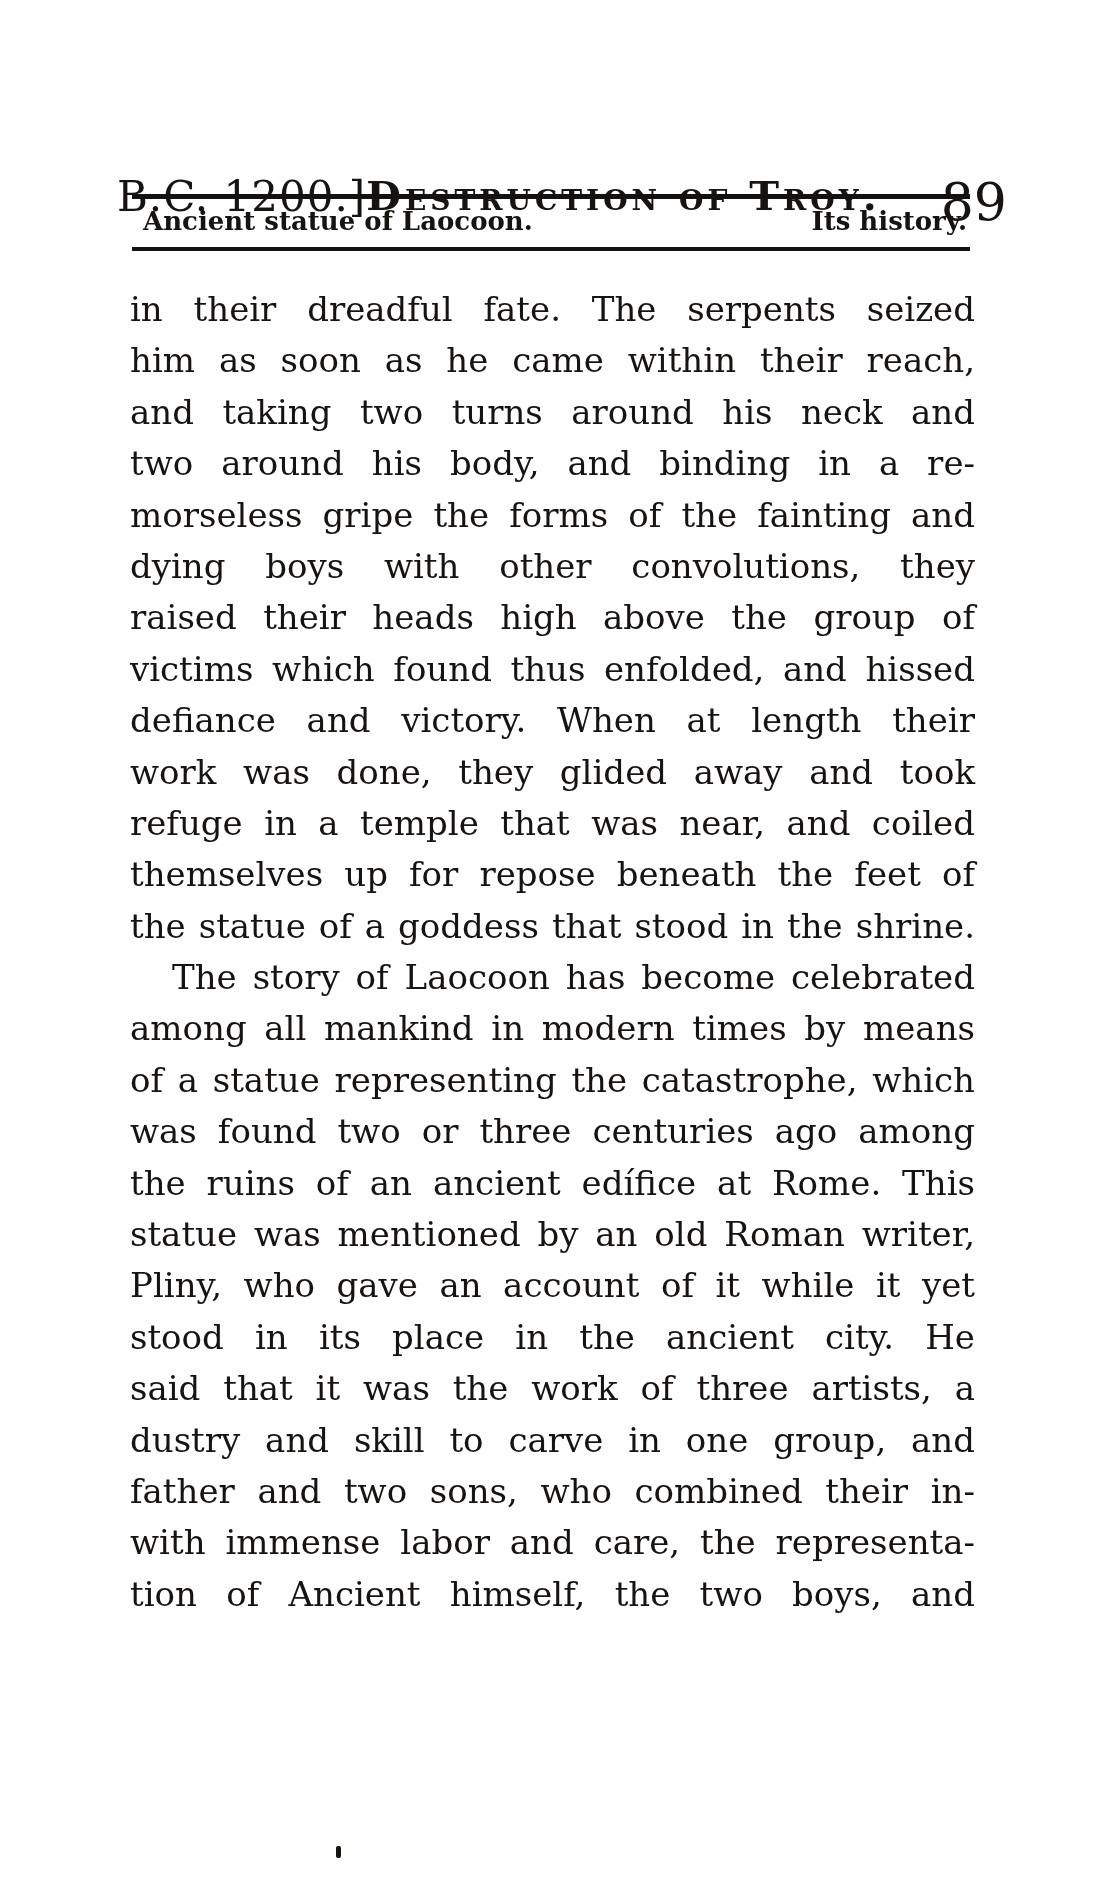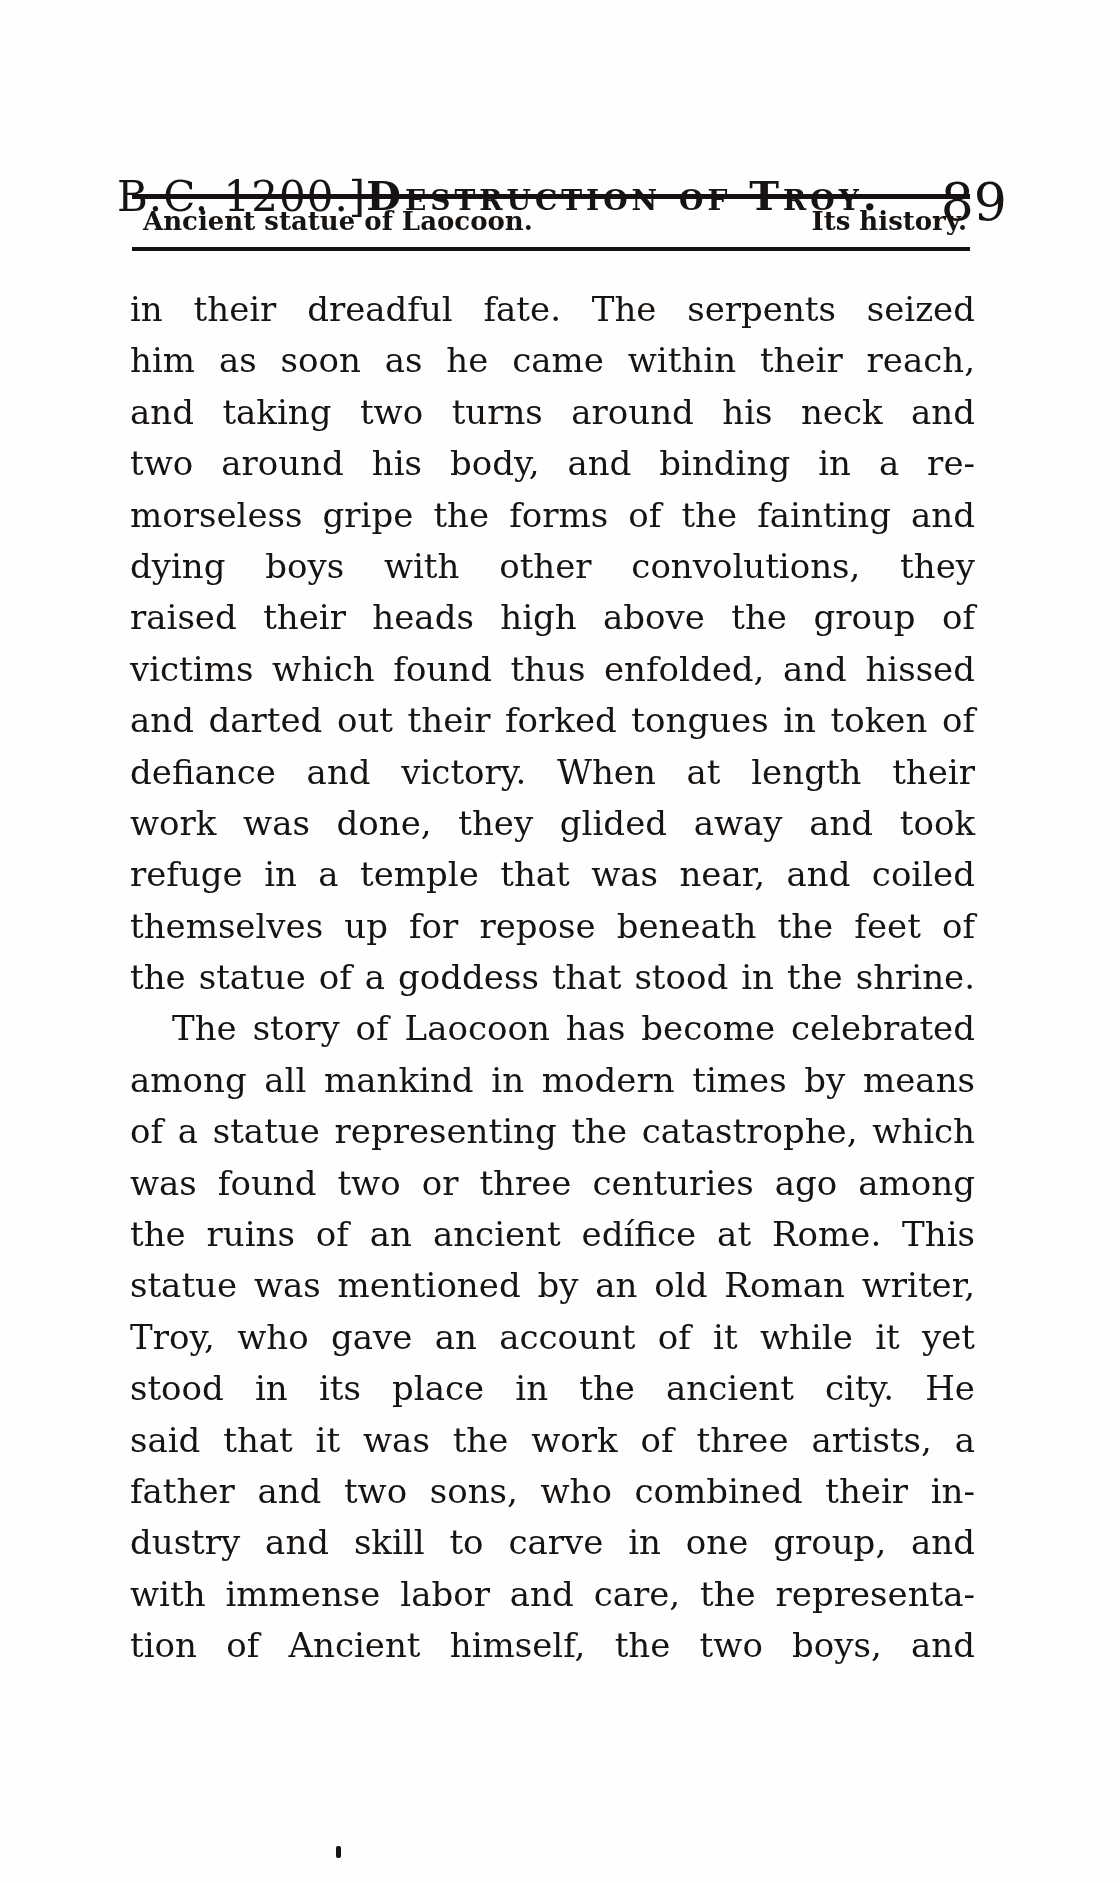--- a/index.html
+++ b/index.html
@@ -102,36 +102,35 @@
 
   <div class="body-text">
       <div class="line">in their dreadful fate. The serpents seized</div>
       <div class="line">him as soon as he came within their reach,</div>
       <div class="line">and taking two turns around his neck and</div>
       <div class="line">two around his body, and binding in a re-</div>
       <div class="line">morseless gripe the forms of the fainting and</div>
       <div class="line">dying boys with other convolutions, they</div>
       <div class="line">raised their heads high above the group of</div>
       <div class="line">victims which found thus enfolded, and hissed</div>
-      <div class="line">and darted out their forked tongues in token of</div>
       <div class="line">defiance and victory. When at length their</div>
       <div class="line">work was done, they glided away and took</div>
       <div class="line">refuge in a temple that was near, and coiled</div>
       <div class="line">themselves up for repose beneath the feet of</div>
       <div class="line">the statue of a goddess that stood in the shrine.</div>
       <div class="line indent">The story of Laocoon has become celebrated</div>
       <div class="line">among all mankind in modern times by means</div>
       <div class="line">of a statue representing the catastrophe, which</div>
       <div class="line">was found two or three centuries ago among</div>
       <div class="line">the ruins of an ancient edífice at Rome. This</div>
       <div class="line">statue was mentioned by an old Roman writer,</div>
-      <div class="line">Troy, who gave an account of it while it yet</div>
+      <div class="line">Pliny, who gave an account of it while it yet</div>
       <div class="line">stood in its place in the ancient city. He</div>
       <div class="line">said that it was the work of three artists, a</div>
+      <div class="line">dustry and skill to carve in one group, and</div>
       <div class="line">father and two sons, who combined their in-</div>
-      <div class="line">dustry and skill to carve in one group, and</div>
       <div class="line">with immense labor and care, the representa-</div>
       <div class="line">tion of Ancient himself, the two boys, and</div>
     </div>
 
   <div class="speck"></div>
 
 </div>
 
 </body></html>

